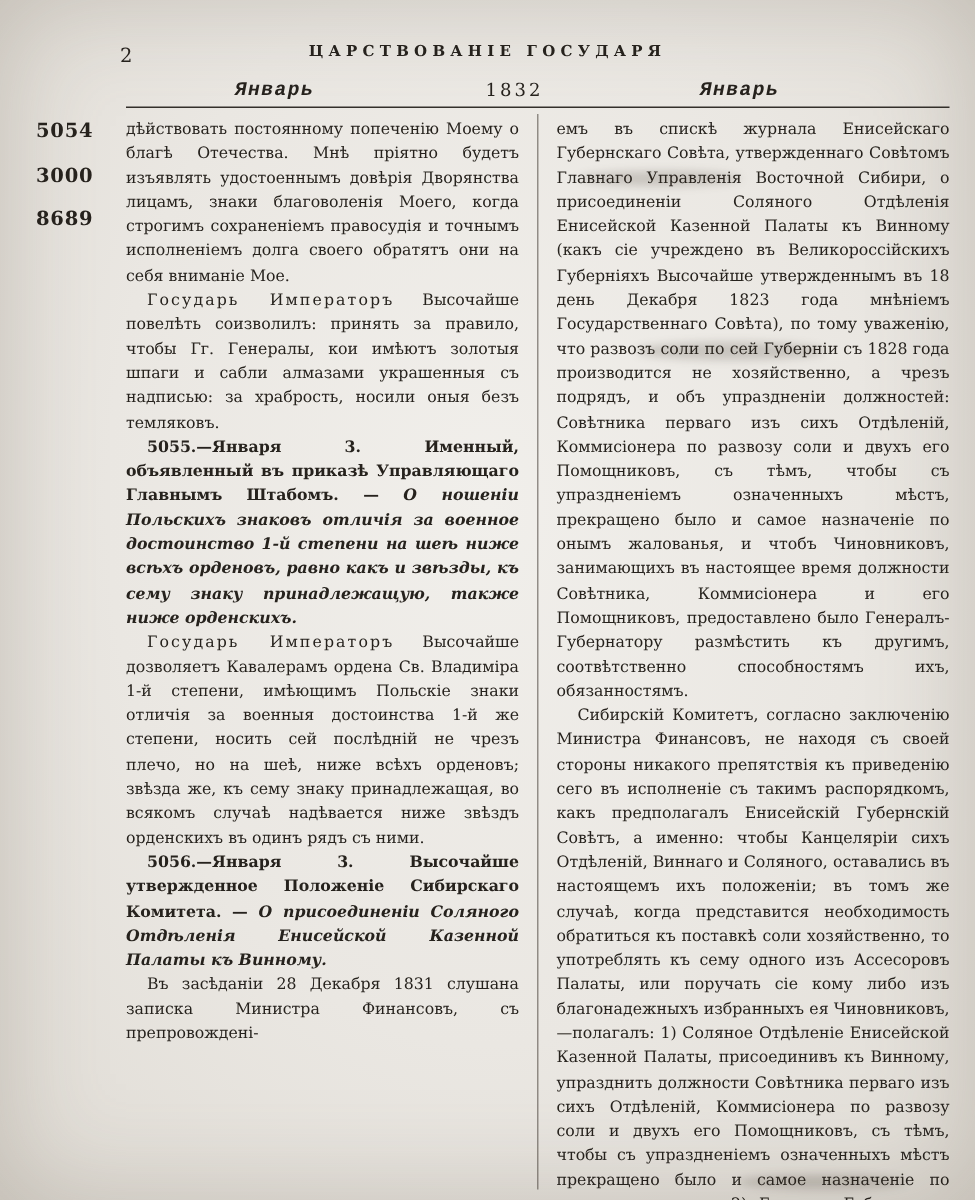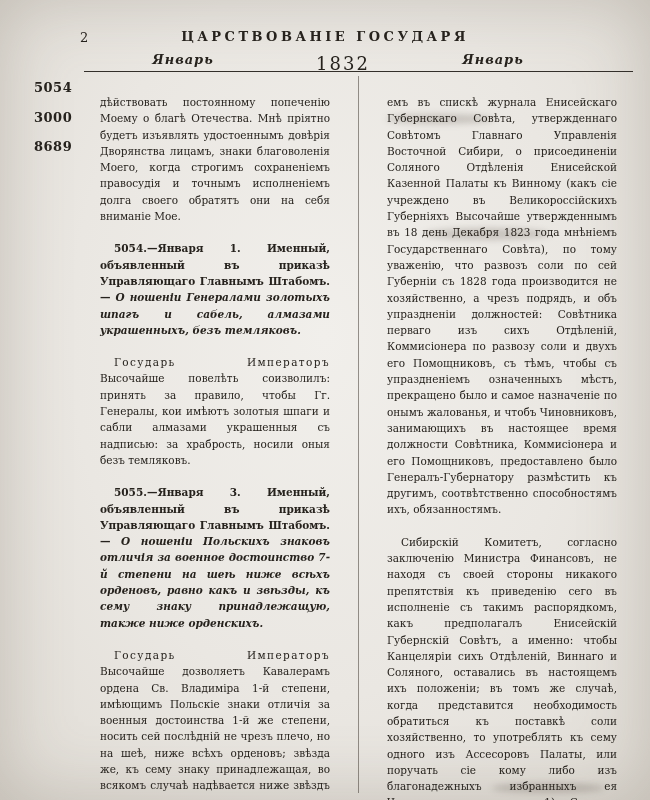--- a/index.html
+++ b/index.html
@@ -14,53 +14,53 @@
     color:#26221d;
     box-shadow:inset 0 0 70px rgba(110,100,85,.28);
   }
   
   .page-number{
     position:absolute;left:80px;top:30px;
     font-size:13px;letter-spacing:1px;
   }
   .running-title{
     position:absolute;left:0;right:0;top:29px;text-align:center;
-    font-size:13px;font-weight:bold;letter-spacing:3.5px;
+    font-size:10px;font-weight:bold;letter-spacing:3.5px;
   }
   .month{
     position:absolute;top:52px;width:130px;text-align:center;
-    font-size:13px;font-weight:bold;font-style:italic;letter-spacing:1px;
+    font-size:13px;font-weight:bold;font-style:italic;letter-spacing:1px;font-family:Liberation Mono, monospace;
   }
   .month-left{left:118px;}
   .month-right{left:428px;}
   .year{
     position:absolute;left:0;right:0;top:53px;text-align:center;
-    font-size:18px;letter-spacing:2px;padding-left:36px;
+    font-size:12px;letter-spacing:2px;padding-left:36px;
   }
   .header-rule{
     position:absolute;left:84px;top:71px;width:549px;height:0;
     border-top:1.5px solid #332f2a;
   }
   
   .margin-num{
-    position:absolute;left:34px;width:42px;
+    position:absolute;left:24px;width:42px;
     font-size:13px;font-weight:bold;letter-spacing:.5px;text-align:left;
   }
   
   .col{
     position:absolute;top:78px;width:262px;
     font-size:10.5px;line-height:16.3px;text-align:justify;
   }
   .col-left{left:84px;}
   .col-right{left:371px;}
   .divider{
     position:absolute;left:358px;top:76px;width:1px;height:717px;
     background:rgba(70,62,54,.55);
   }
-  .para{margin:16px;}
+  .para{margin:0;}
   .para.indent{text-indent:14px;}
   .seg-n{font-style:normal;font-weight:normal;}
   .seg-b{font-weight:bold;}
   .seg-bi{font-weight:bold;font-style:italic;}
   .seg-sp{letter-spacing:1.4px;}
   
   .stain{
     position:absolute;border-radius:50%;
     background:rgba(62,50,38,.20);filter:blur(3px);
     pointer-events:none;
@@ -84,24 +84,24 @@
   <div class="header-rule"></div>
 
   <div id="margin-numbers">
       <div class="margin-num" style="top: 80px;">5054</div>
       <div class="margin-num" style="top: 109.5px;">3000</div>
       <div class="margin-num" style="top: 139px;">8689</div>
     </div>
 
   <div class="col col-left" id="left-col">
       <p class="para"><span class="seg-n">дѣйствовать постоянному попеченію Моему о благѣ Отечества. Мнѣ пріятно будетъ изъявлять удостоеннымъ довѣрія Дворянства лицамъ, знаки благоволенія Моего, когда строгимъ сохраненіемъ правосудія и точнымъ исполненіемъ долга своего обратятъ они на себя вниманіе Мое.</span></p>
-      <p class="para indent"><span class="seg-b">5054.—Января 1. Именный, объявленный въ приказѣ Управляющаго Главнымъ Штабомъ. — </span><span class="seg-bi">О ношеніи Генералами золотыхъ шпагъ и сабель, алмазами украшенныхъ, безъ темляковъ.</span></p>
       <p class="para indent"><span class="seg-sp">Государь Императоръ</span><span class="seg-n"> Высочайше повелѣть соизволилъ: принять за правило, чтобы Гг. Генералы, кои имѣютъ золотыя шпаги и сабли алмазами украшенныя съ надписью: за храбрость, носили оныя безъ темляковъ.</span></p>
-      <p class="para indent"><span class="seg-b">5055.—Января 3. Именный, объявленный въ приказѣ Управляющаго Главнымъ Штабомъ. — </span><span class="seg-bi">О ношеніи Польскихъ знаковъ отличія за военное достоинство 7-й степени на шеѣ ниже всѣхъ орденовъ, равно какъ и звѣзды, къ сему знаку принадлежащую, также ниже орденскихъ.</span></p>
+      <p class="para indent"><span class="seg-b">5055.—Января 3. Именный, объявленный въ приказѣ Управляющаго Главнымъ Штабомъ. — </span><span class="seg-bi">О ношеніи Польскихъ знаковъ отличія за военное достоинство 1-й степени на шеѣ ниже всѣхъ орденовъ, равно какъ и звѣзды, къ сему знаку принадлежащую, также ниже орденскихъ.</span></p>
       <p class="para indent"><span class="seg-sp">Государь Императоръ</span><span class="seg-n"> Высочайше дозволяетъ Кавалерамъ ордена Св. Владиміра 1-й степени, имѣющимъ Польскіе знаки отличія за военныя достоинства 1-й же степени, носить сей послѣдній не чрезъ плечо, но на шеѣ, ниже всѣхъ орденовъ; звѣзда же, къ сему знаку принадлежащая, во всякомъ случаѣ надѣвается ниже звѣздъ орденскихъ въ одинъ рядъ съ ними.</span></p>
+      <p class="para indent"><span class="seg-b">5056.—Января 3. Высочайше утвержденное Положеніе Сибирскаго Комитета. — </span><span class="seg-bi">О присоединеніи Соляного Отдѣленія Енисейской Казенной Палаты къ Винному.</span></p>
       <p class="para indent"><span class="seg-n">Въ засѣданіи 28 Декабря 1831 слушана записка Министра Финансовъ, съ препровождені-</span></p>
     </div>
   <div class="divider"></div>
   <div class="col col-right" id="right-col">
       <p class="para"><span class="seg-n">емъ въ спискѣ журнала Енисейскаго Губернскаго Совѣта, утвержденнаго Совѣтомъ Главнаго Управленія Восточной Сибири, о присоединеніи Соляного Отдѣленія Енисейской Казенной Палаты къ Винному (какъ сіе учреждено въ Великороссійскихъ Губерніяхъ Высочайше утвержденнымъ въ 18 день Декабря 1823 года мнѣніемъ Государственнаго Совѣта), по тому уваженію, что развозъ соли по сей Губерніи съ 1828 года производится не хозяйственно, а чрезъ подрядъ, и объ упраздненіи должностей: Совѣтника перваго изъ сихъ Отдѣленій, Коммисіонера по развозу соли и двухъ его Помощниковъ, съ тѣмъ, чтобы съ упраздненіемъ означенныхъ мѣстъ, прекращено было и самое назначеніе по онымъ жалованья, и чтобъ Чиновниковъ, занимающихъ въ настоящее время должности Совѣтника, Коммисіонера и его Помощниковъ, предоставлено было Генералъ-Губернатору размѣстить къ другимъ, соотвѣтственно способностямъ ихъ, обязанностямъ.</span></p>
       <p class="para indent"><span class="seg-n">Сибирскій Комитетъ, согласно заключенію Министра Финансовъ, не находя съ своей стороны никакого препятствія къ приведенію сего въ исполненіе съ такимъ распорядкомъ, какъ предполагалъ Енисейскій Губернскій Совѣтъ, а именно: чтобы Канцеляріи сихъ Отдѣленій, Виннаго и Соляного, оставались въ настоящемъ ихъ положеніи; въ томъ же случаѣ, когда представится необходимость обратиться къ поставкѣ соли хозяйственно, то употреблять къ сему одного изъ Ассесоровъ Палаты, или поручать сіе кому либо изъ благонадежныхъ избранныхъ ея Чиновниковъ,—полагалъ: 1) Соляное Отдѣленіе Енисейской Казенной Палаты, присоединивъ къ Винному, упразднить должности Совѣтника перваго изъ сихъ Отдѣленій, Коммисіонера по развозу соли и двухъ его Помощниковъ, съ тѣмъ, чтобы съ упраздненіемъ означенныхъ мѣстъ прекращено было и самое назначеніе по онымъ жалованья. 2) Генералъ-Губернатору Восточной Сибири предоставить распредѣлить Чиновниковъ, занимающихъ</span></p>
     </div>
 
   <div class="stain stain-1"></div>
   <div class="stain stain-2"></div>

